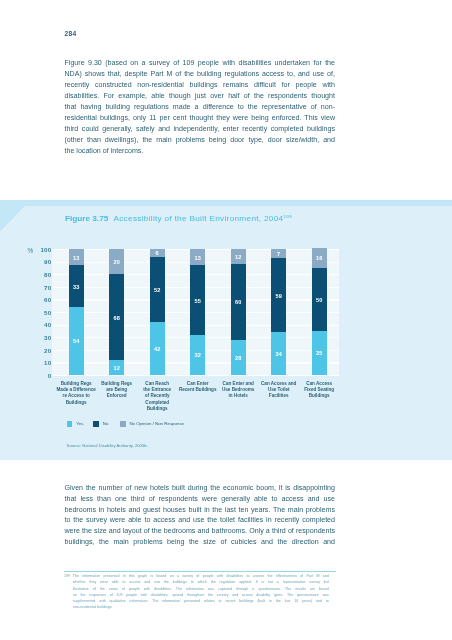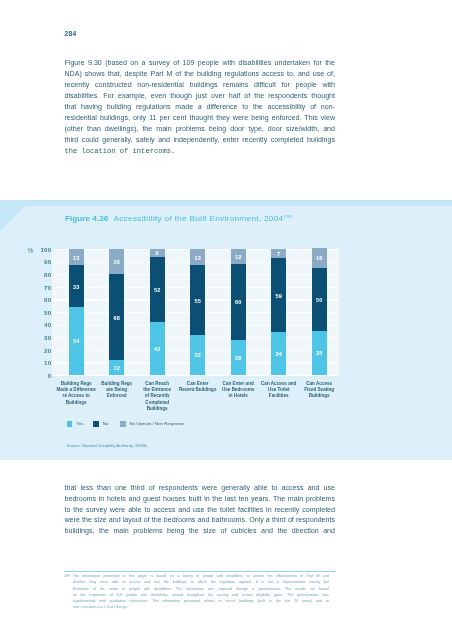--- a/index.html
+++ b/index.html
@@ -6,21 +6,21 @@
   body{width:452px;height:640px;background:#ffffff;
        font-family:"Liberation Sans",sans-serif;overflow:hidden;position:relative;
        -webkit-font-smoothing:antialiased;}
   .page{position:absolute;left:0;top:0;width:452px;height:640px;}
 
   .pagenum{position:absolute;left:64.6px;top:30.3px;font-size:6.6px;font-weight:bold;
            color:#2a6076;letter-spacing:.3px;}
 
   .para{position:absolute;color:#2b6074;}
   .ln{display:block;text-align:justify;text-align-last:justify;}
-  .ln.last{text-align:left;text-align-last:left;font-family:Liberation Mono, monospace;}
+  .ln.last{text-align:left;text-align-last:left;}
   #para1{left:64.5px;top:57.6px;width:270.5px;font-size:7.1px;line-height:11.0px;}
   #para2{left:64.5px;top:483.2px;width:270.5px;font-size:7.1px;line-height:10.7px;}
 
   
   .panel{position:absolute;left:0;top:200px;width:452px;height:260px;background:#ddf0f9;}
   .panelband{position:absolute;left:0;top:0;width:452px;height:5.6px;background:#c4e7f8;}
   .panelcorner{position:absolute;left:0;top:0;width:31px;height:31.5px;background:#c4e7f8;
                clip-path:polygon(0 0,31px 0,0 31.5px);}
   .ptitle{position:absolute;left:65px;top:13.6px;font-size:8.3px;color:#49bbdf;
           white-space:nowrap;letter-spacing:.26px;transform-origin:0 0;
@@ -62,33 +62,33 @@
 <body>
 
 <div class="page">
 
   <div class="pagenum">284</div>
 
   <div class="para" id="para1">
       <span class="ln">Figure 9.30 (based on a survey of 109 people with disabilities undertaken for the</span>
       <span class="ln">NDA) shows that, despite Part M of the building regulations access to, and use of,</span>
       <span class="ln">recently constructed non-residential buildings remains difficult for people with</span>
-      <span class="ln">disabilities. For example, even though just over half of the respondents thought</span>
-      <span class="ln">that having building regulations made a difference to the accessibility of non-</span>
+      <span class="ln">disabilities. For example, able though just over half of the respondents thought</span>
+      <span class="ln">that having building regulations made a difference to the representative of non-</span>
       <span class="ln">residential buildings, only 11 per cent thought they were being enforced. This view</span>
+      <span class="ln">third could generally, safely and independently, enter recently completed buildings</span>
       <span class="ln">(other than dwellings), the main problems being door type, door size/width, and</span>
-      <span class="ln">third could generally, safely and independently, enter recently completed buildings</span>
       <span class="ln last">the location of intercoms.</span>
     </div>
 
   <div class="panel">
     <div class="panelband"></div>
     <div class="panelcorner"></div>
     <div class="ptitle">
-      <b>Figure 4.26</b>&nbsp;&nbsp;<span>Accessibility of the Built Environment, 2004</span><sup>199</sup>
+      <b>Figure 3.75</b>&nbsp;&nbsp;<span>Accessibility of the Built Environment, 2004</span><sup>199</sup>
     </div>
     <div class="pct">%</div>
     <div class="plot" id="plot">
         <div class="grid" style="top: 126px;"></div>
         <div class="grid" style="top: 113.4px;"></div>
         <div class="grid" style="top: 100.8px;"></div>
         <div class="grid" style="top: 88.2px;"></div>
         <div class="grid" style="top: 75.6px;"></div>
         <div class="grid" style="top: 63px;"></div>
         <div class="grid" style="top: 50.4px;"></div>
@@ -195,20 +195,21 @@
         </span>
         <span class="legitem" style="left: 53.2px;">
           <span class="swatch" style="background: rgb(138, 170, 197);"></span>
           <span>No Opinion / Non Response</span>
         </span>
       </div>
     <div class="source">Source: National Disability Authority, 2005b.</div>
   </div>
 
   <div class="para" id="para2">
+      <span class="ln">Given the number of new hotels built during the economic boom, it is disappointing</span>
       <span class="ln">that less than one third of respondents were generally able to access and use</span>
       <span class="ln">bedrooms in hotels and guest houses built in the last ten years. The main problems</span>
       <span class="ln">to the survey were able to access and use the toilet facilities in recently completed</span>
       <span class="ln">were the size and layout of the bedrooms and bathrooms. Only a third of respondents</span>
       <span class="ln">buildings, the main problems being the size of cubicles and the direction and</span>
     </div>
 
   <div class="fnrule"></div>
 
   <div class="footnote">

